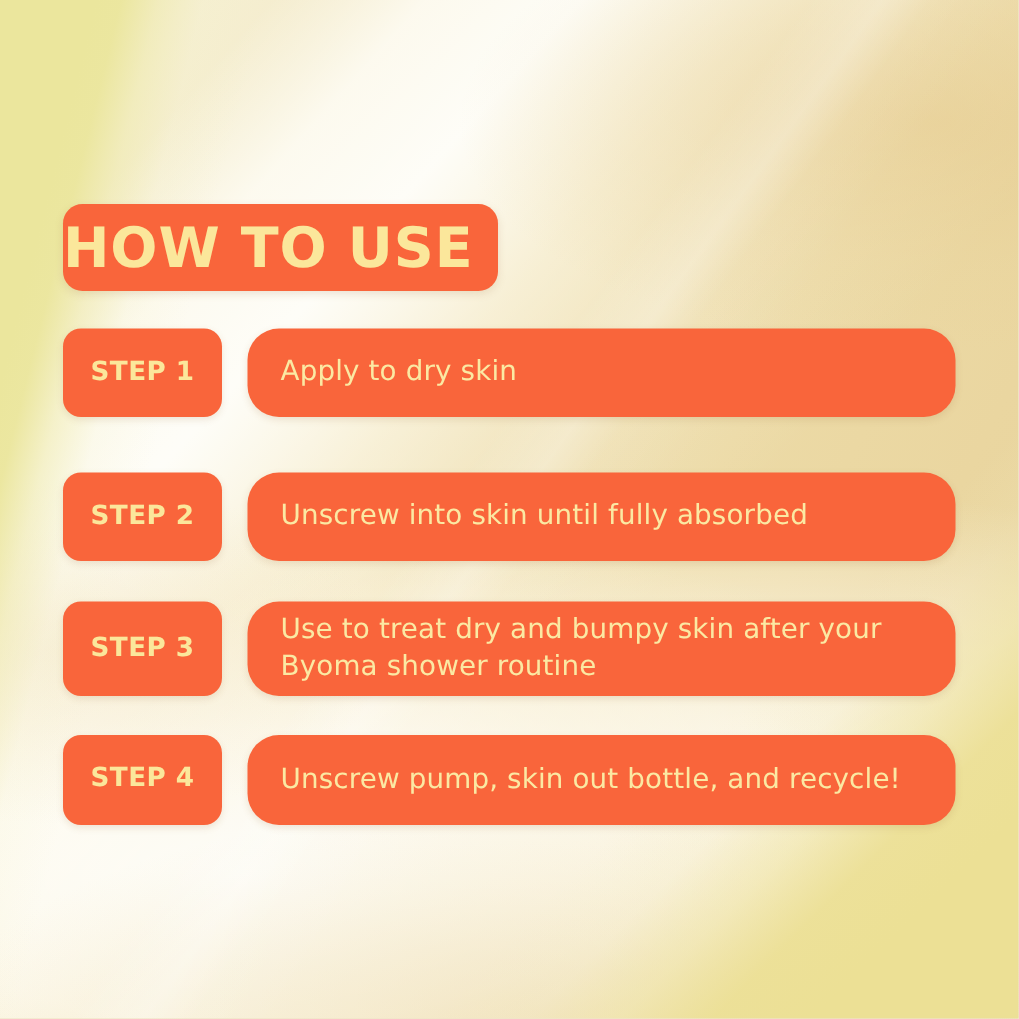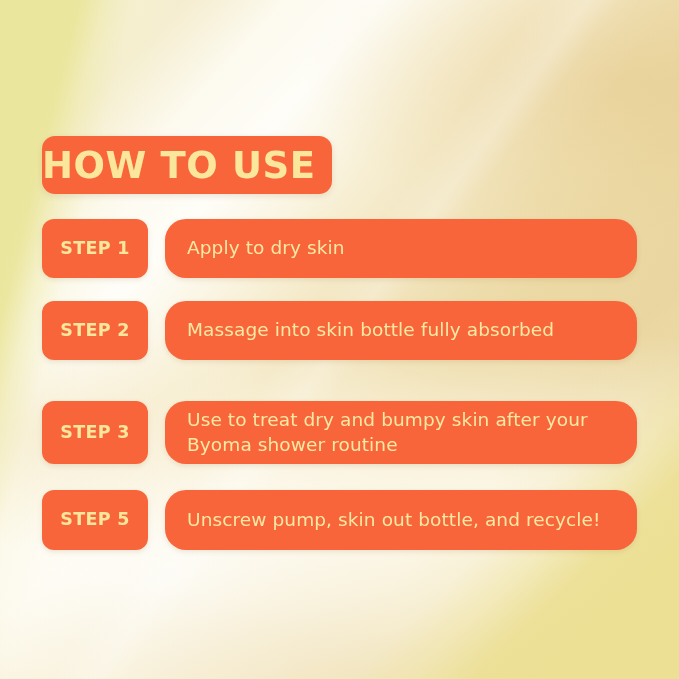--- a/index.html
+++ b/index.html
@@ -205,22 +205,22 @@
     font-family: "DejaVu Sans", sans-serif;
   }
 
   
   .row-1 .step-badge, .row-1 .step-body { height: 59px; }
   .row-2 .step-badge, .row-2 .step-body { height: 59px; }
   .row-3 .step-badge, .row-3 .step-body { height: 63px; }
   .row-4 .step-badge, .row-4 .step-body { height: 60px; }
 
   .row-3 { margin-bottom: 26px; }
-  .row-2 { margin-bottom: 41px; }
-  .row-1 { margin-bottom: 23px; align-items: flex-end; }
+  .row-2 { margin-bottom: 27px; }
+  .row-1 { margin-bottom: 37px; align-items: flex-end; }
 </style>
 </head>
 <body>
 
 <div id="page">
 
   <div class="bg-layer bg-base"></div>
   <div class="bg-layer bg-sweep"></div>
   <div class="bg-layer bg-ribbon"></div>
   <div class="bg-layer bg-shade"></div>
@@ -243,37 +243,37 @@
         <div class="step-body">
           <span class="step-body-text">Apply to dry skin</span>
         </div>
       </div>
 
       <div class="step-row row-2">
         <div class="step-badge">
           <span class="step-badge-text">STEP 2</span>
         </div>
         <div class="step-body">
-          <span class="step-body-text">Massage into skin bottle fully absorbed</span>
+          <span class="step-body-text">Unscrew into skin until fully absorbed</span>
         </div>
       </div>
 
       <div class="step-row row-3">
         <div class="step-badge">
           <span class="step-badge-text">STEP 3</span>
         </div>
         <div class="step-body">
           <span class="step-body-text">Use to treat dry and bumpy skin after your
 Byoma shower routine</span>
         </div>
       </div>
 
       <div class="step-row row-4">
         <div class="step-badge">
-          <span class="step-badge-text">STEP 5</span>
+          <span class="step-badge-text">STEP 4</span>
         </div>
         <div class="step-body">
           <span class="step-body-text">Unscrew pump, skin out bottle, and recycle!</span>
         </div>
       </div>
 
     </div>
   </div>
 </div>
 

